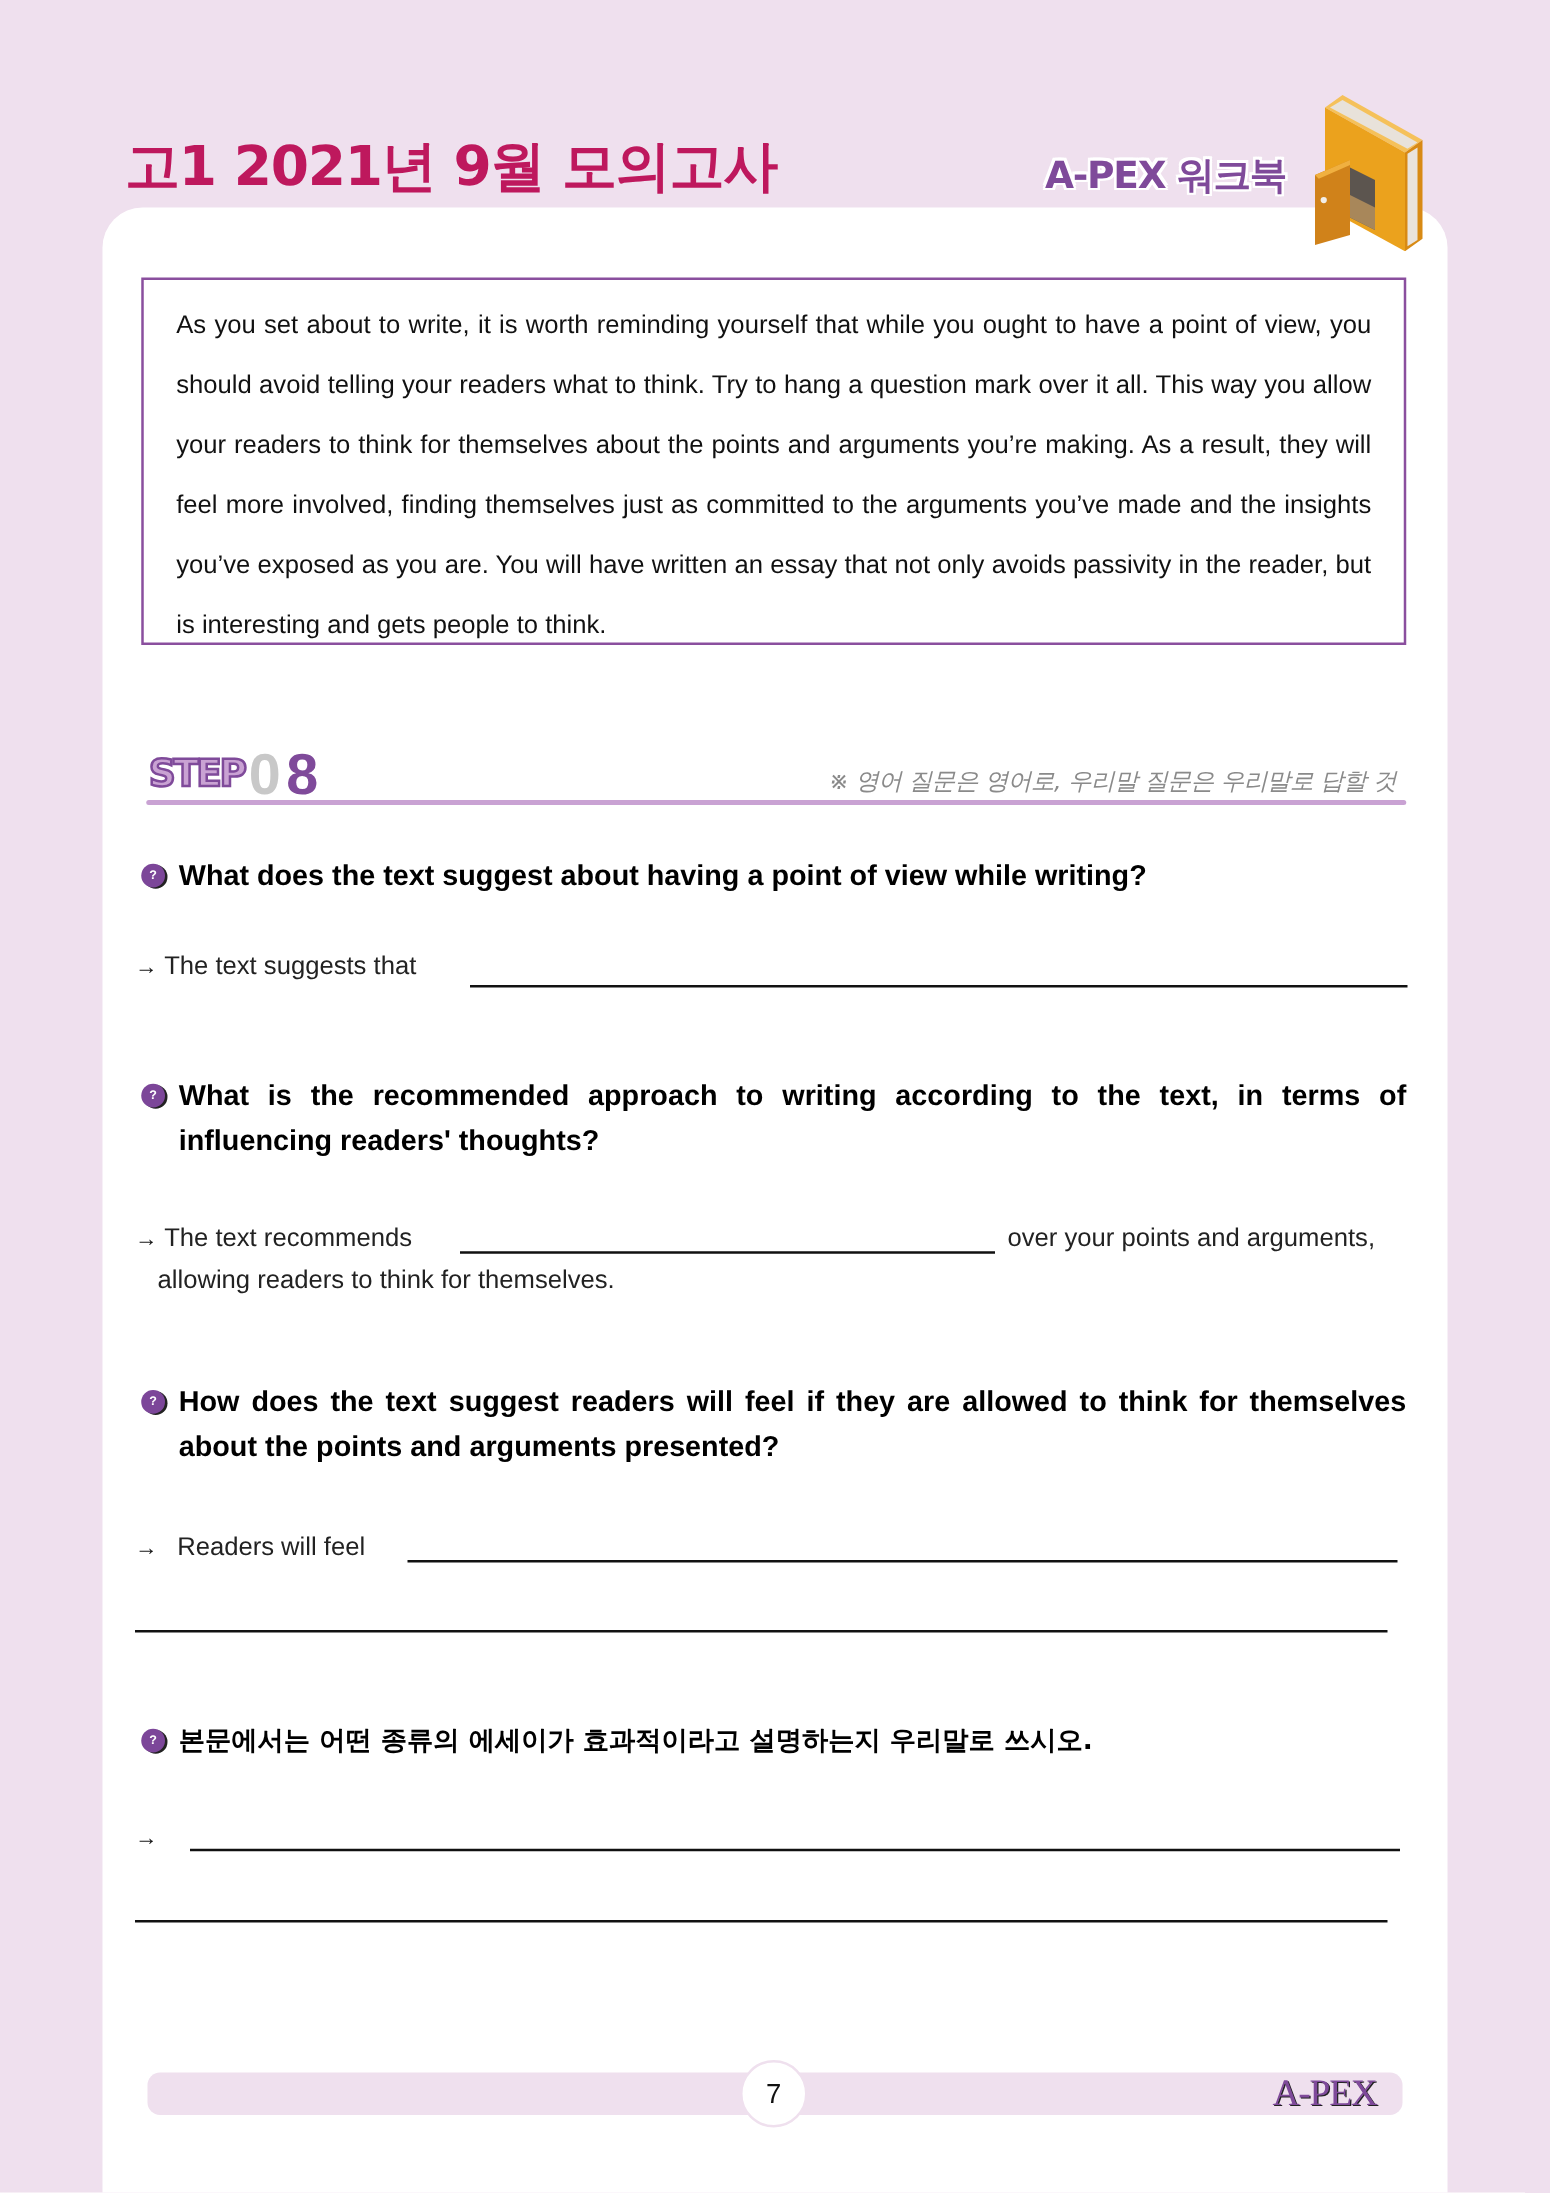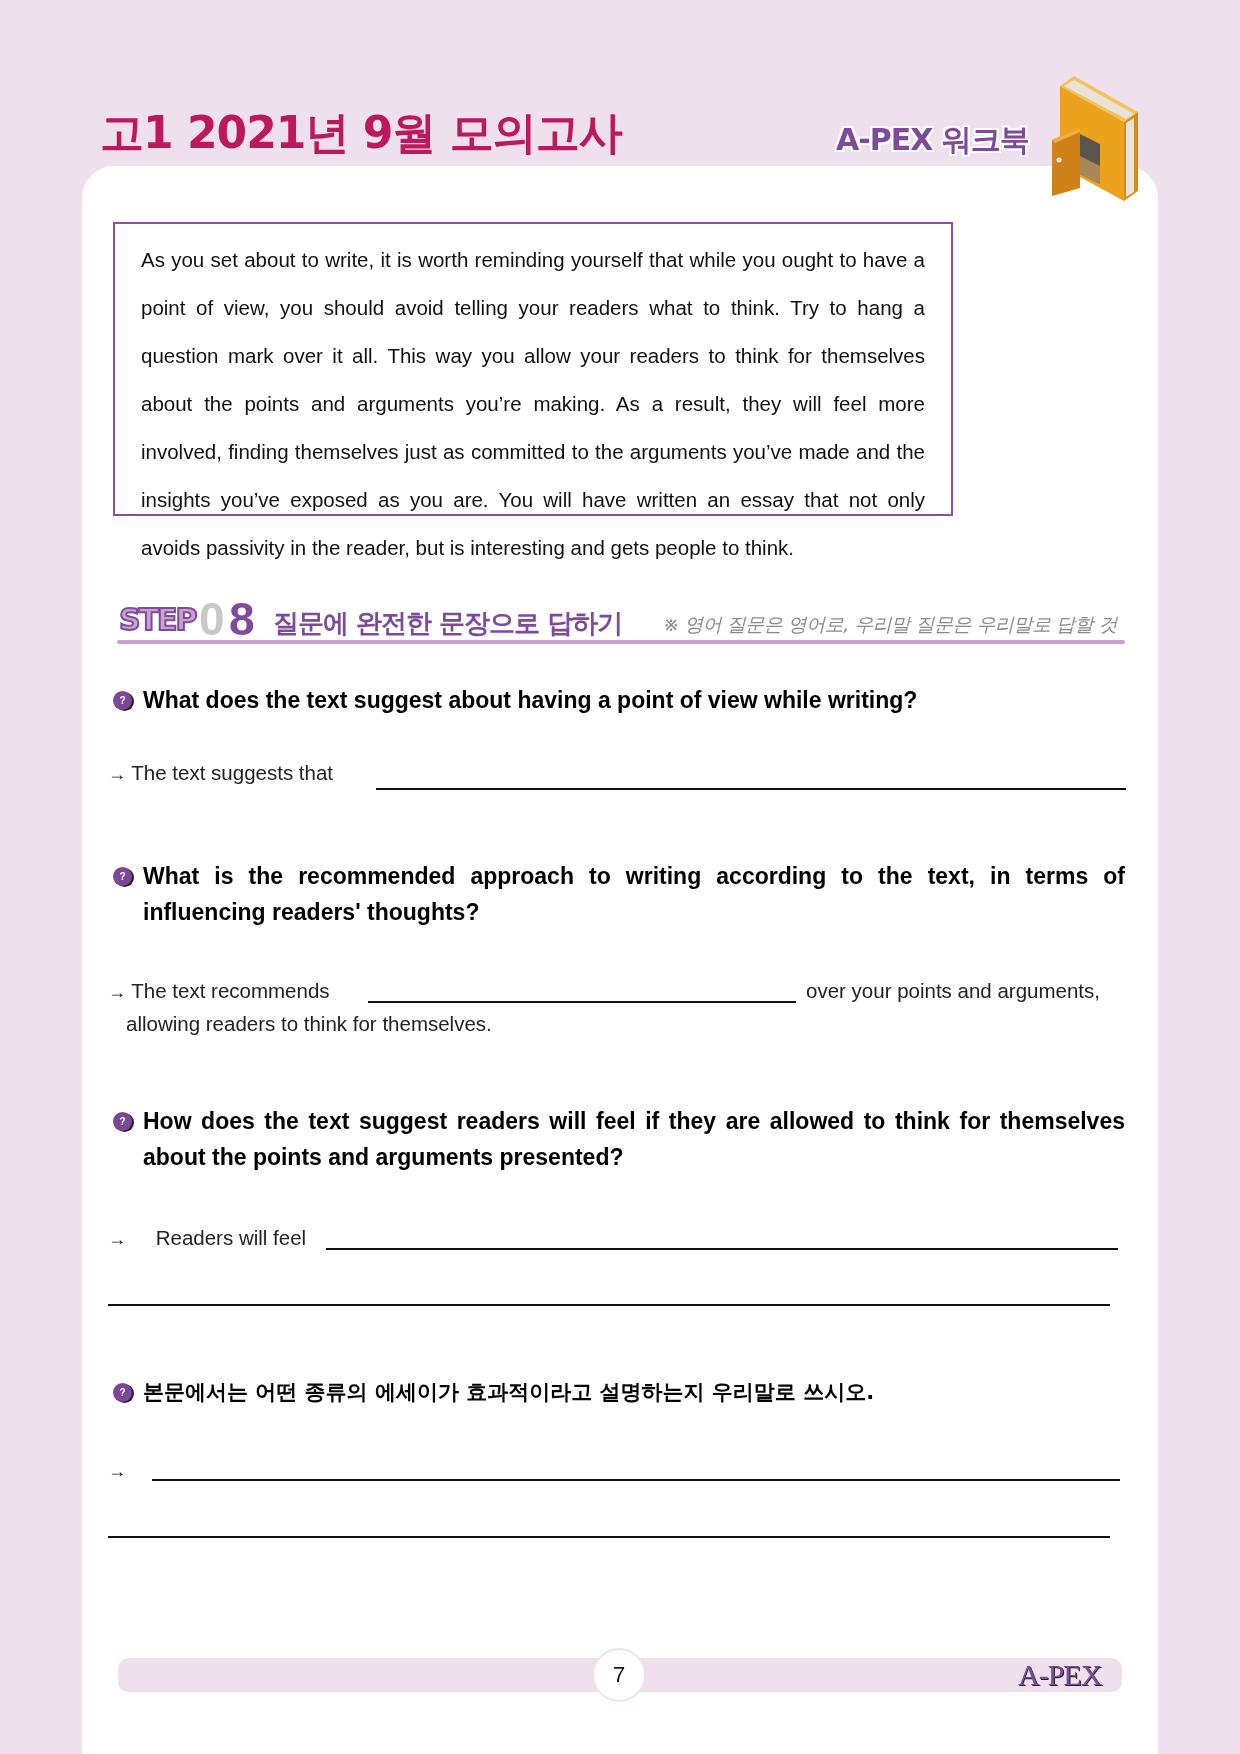--- a/index.html
+++ b/index.html
@@ -20,21 +20,21 @@
     text-shadow: 2px 0 #fff, -2px 0 #fff, 0 2px #fff, 0 -2px #fff, 2px 2px #fff, -2px -2px #fff, 2px -2px #fff, -2px 2px #fff;
     letter-spacing:-1px;
   }
   .panel {
     position:absolute; left:82px; top:166px; width:1076px; height:1600px;
     background:#fff; border-radius:32px 32px 0 0;
   }
   .book-icon { position:absolute; left:1050px; top:76px; width:100px; height:125px; }
 
   .passage {
-    position:absolute; left:113px; top:222px; width:840px; height:294px;
+    position:absolute; left:113px; top:222px; width:1012px; height:294px;
     border:2px solid #8a4f9e; box-sizing:border-box;
     padding:12px 26px 0 26px;
   }
   .passage p {
     margin:0; font-family:"Liberation Sans", sans-serif; font-size:20.5px; line-height:48px;
     text-align:justify; color:#111;
   }
 
   .step-header { position:absolute; left:117px; top:592px; width:1008px; height:52px; }
   .step-word {
@@ -102,21 +102,20 @@
 </svg>
 
 <div class="passage">
   <p>As you set about to write, it is worth reminding yourself that while you ought to have a point of view, you should avoid telling your readers what to think. Try to hang a question mark over it all. This way you allow your readers to think for themselves about the points and arguments you’re making. As a result, they will feel more involved, finding themselves just as committed to the arguments you’ve made and the insights you’ve exposed as you are. You will have written an essay that not only avoids passivity in the reader, but is interesting and gets people to think.</p>
 </div>
 
 <div class="step-header">
   <span class="step-word">STEP</span>
   <span class="step-num0">0</span>
   <span class="step-num8">8</span>
-  <span class="step-title">질문에 완전한 문장으로 답하기</span>
   <span class="step-note">※ 영어 질문은 영어로, 우리말 질문은 우리말로 답할 것</span>
   <div class="step-rule"></div>
 </div>
 
 <div class="question" style="top:682px;">
   <span class="q-icon">?</span>
   <span class="q-text">What does the text suggest about having a point of view while writing?</span>
 </div>
 <div class="answer" style="top:757px;">
   <span class="arrow">→</span>
@@ -135,21 +134,21 @@
 <div class="blank-line" style="left:368px; top:1001px; width:428px;"></div>
 <div class="answer" style="top:975px; left:806px;">over your points and arguments,</div>
 <div class="answer" style="top:1008px;margin-left:18px;">allowing readers to think for themselves.</div>
 
 <div class="question" style="top:1103px;">
   <span class="q-icon">?</span>
   <span class="q-text">How does the text suggest readers will feel if they are allowed to think for themselves about the points and arguments presented?</span>
 </div>
 <div class="answer" style="top:1222px;">
   <span class="arrow">→</span>
-  <span style="margin-left:24px;">Readers will feel</span>
+  <span style="margin-left:10px;">Readers will feel</span>
 </div>
 <div class="blank-line" style="left:326px; top:1248px; width:792px;"></div>
 <div class="blank-line" style="left:108px; top:1304px; width:1002px;"></div>
 
 <div class="question" style="top:1374px;">
   <span class="q-icon">?</span>
   <span class="q-text" style="font-family:'DejaVu Sans', sans-serif; font-weight:bold; font-size:21px;">본문에서는 어떤 종류의 에세이가 효과적이라고 설명하는지 우리말로 쓰시오.</span>
 </div>
 <div class="answer" style="top:1454px;">
   <span class="arrow">→</span>

